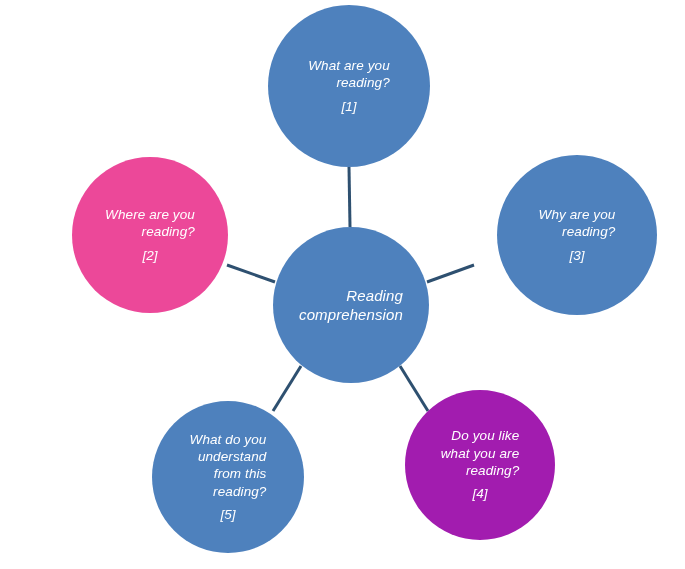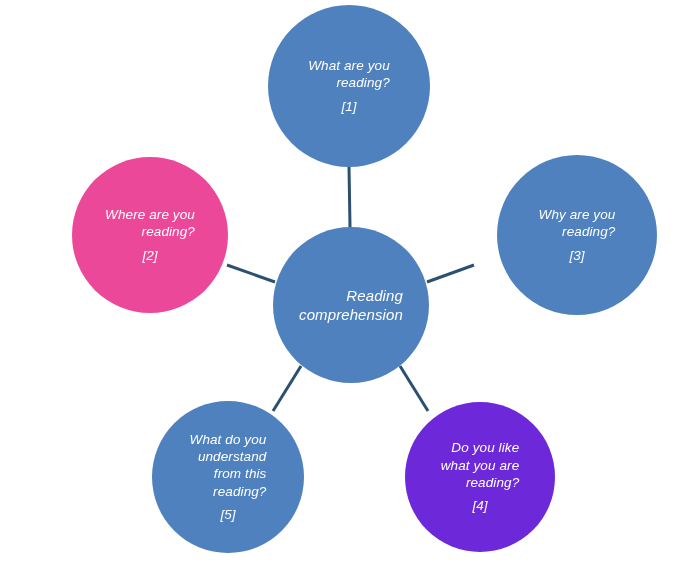--- a/index.html
+++ b/index.html
@@ -79,21 +79,21 @@
       <div class="node" style="left: 72px; top: 157px; width: 156px; height: 156px; background: #ec4899;">
         <span class="node-label">Where are you
 reading?</span>
         <span class="node-index">[2]</span>
       </div>
       <div class="node" style="left: 497px; top: 155px; width: 160px; height: 160px; background: rgb(78, 129, 189);">
         <span class="node-label">Why are you
 reading?</span>
         <span class="node-index">[3]</span>
       </div>
-      <div class="node" style="left: 405px; top: 402px; width: 150px; height: 150px; background: #6d28d9;">
+      <div class="node" style="left: 405px; top: 390px; width: 150px; height: 150px; background: #a21caf;">
         <span class="node-label">Do you like
 what you are
 reading?</span>
         <span class="node-index">[4]</span>
       </div>
       <div class="node" style="left: 152px; top: 401px; width: 152px; height: 152px; background: rgb(78, 129, 189);">
         <span class="node-label">What do you
 understand
 from this
 reading?</span>

